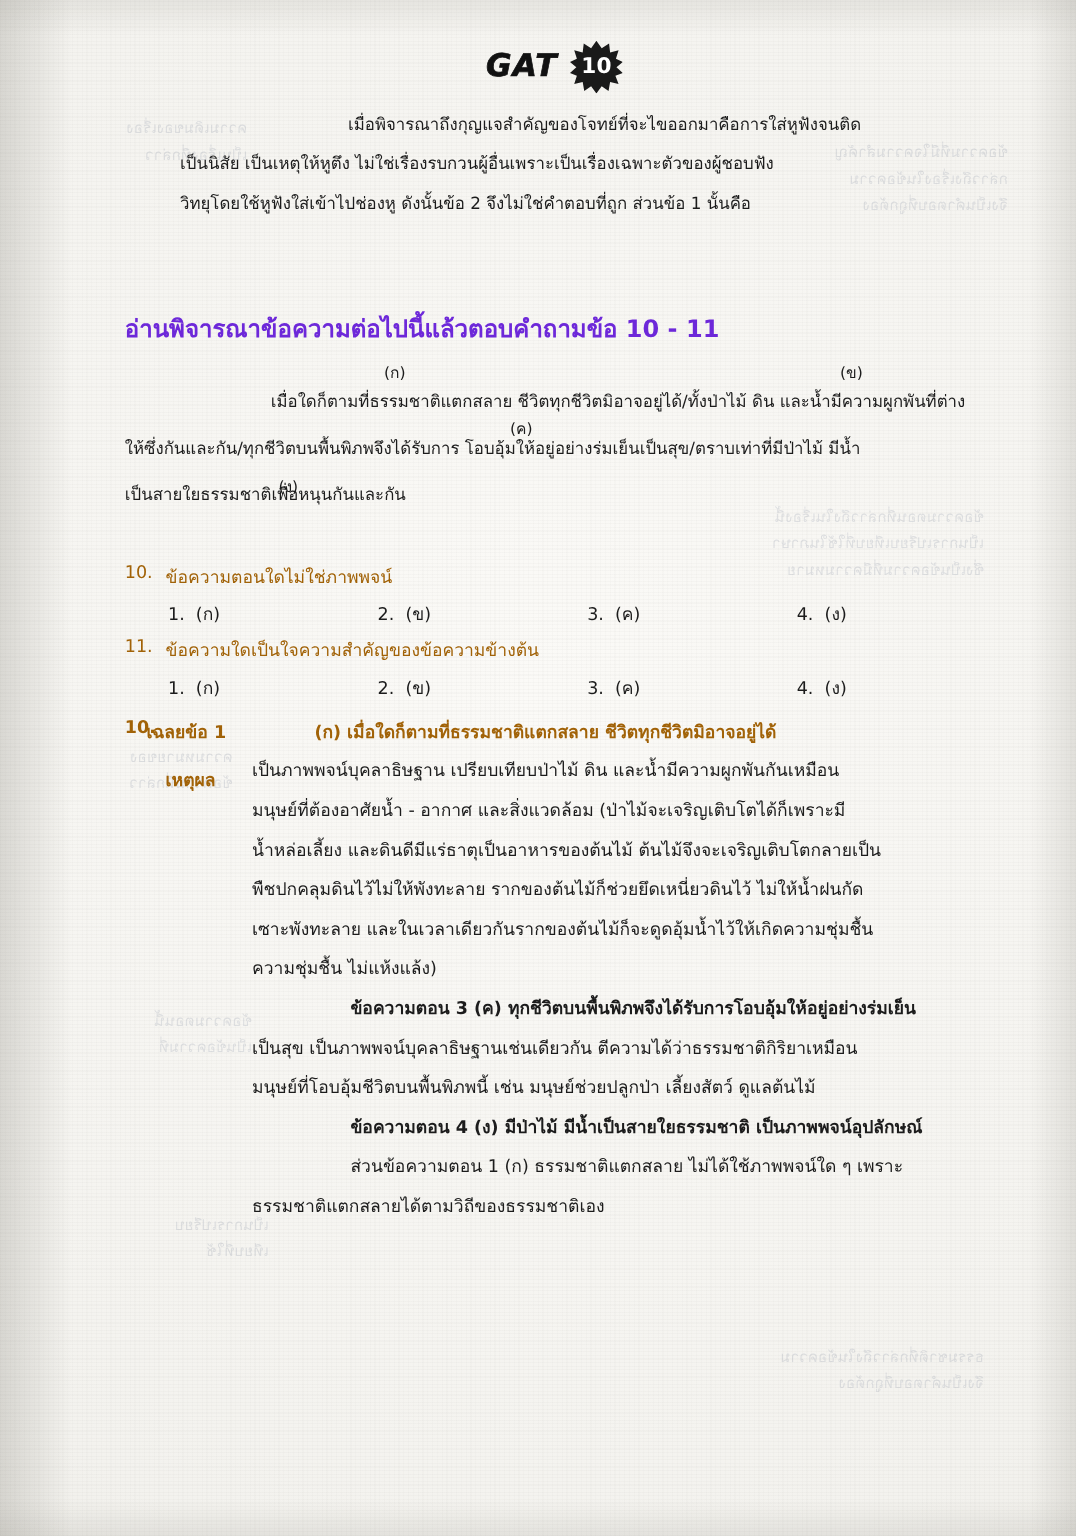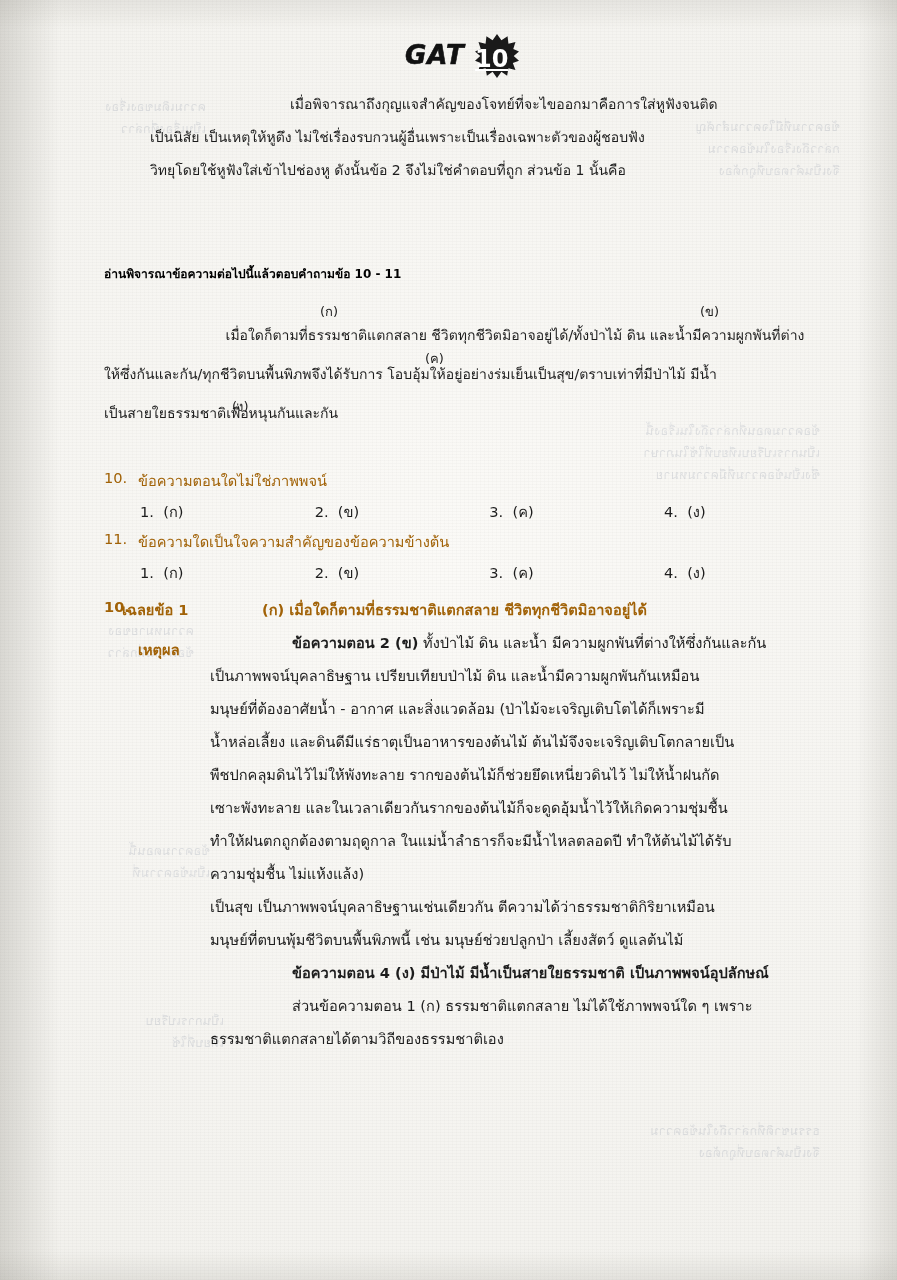--- a/index.html
+++ b/index.html
@@ -98,33 +98,33 @@
       50% 0%, 60% 14%, 74% 5%, 76% 22%, 92% 18%, 87% 34%,
       100% 40%, 88% 50%, 100% 61%, 86% 66%, 92% 82%, 76% 78%,
       73% 95%, 60% 86%, 50% 100%, 40% 86%, 27% 95%, 24% 78%,
       8% 82%, 13% 66%, 0% 61%, 12% 50%, 0% 40%, 13% 34%,
       8% 18%, 24% 22%, 26% 5%, 40% 14%);
   }
   .logo-burst .num {
     position: absolute;
     left: 0; top: 11px;
     width: 44px;
+    text-align: center;
     color: #ffffff;
     font-weight: bold;
-    font-size: 24px;
-    font-family: "DejaVu Sans", sans-serif;
-    text-decoration: underline;
+    font-size: 18px;
+    font-family: "DejaVu Sans", sans-serif;
   }
 
   
   .tx {
     position: absolute;
-    font-size: 12px;
+    font-size: 20px;
     line-height: 20px;
-    color: #000000;
+    color: #6d28d9;
     white-space: pre-wrap;
   }
   .para {
     position: absolute;
     font-size: 14px;
     line-height: 33px;
     color: #1c1c1c;
   }
   .para .ln { display: block; }
   .bold { font-weight: bold; }
@@ -229,29 +229,28 @@
       <span class="c"><span>3.</span>&nbsp;&nbsp;<span>(ค)</span></span>
       <span class="c"><span>4.</span>&nbsp;&nbsp;<span>(ง)</span></span>
     </div>
 
     <div class="qnum bold" style="left:104px; top:598px;">10.</div>
     <div class="qnum bold" style="left:122px; top:598px;">เฉลยข้อ 1</div>
     <div class="qnum bold" style="left:262px; top:598px;">(ก) เมื่อใดก็ตามที่ธรรมชาติแตกสลาย ชีวิตทุกชีวิตมิอาจอยู่ได้</div>
     <div class="qnum bold" style="left:138px; top:638px;">เหตุผล</div>
 
     <div class="ansblock" style="left:210px; top:626px;">
-      <span class="ln" style="padding-left:82px;"><span class="bold">ข้อความตอน 2 (ข)</span><span> ทั้งป่าไม้ ดิน และน้ำ มีความผูกพันที่ต่างให้ซึ่งกันและกัน</span></span>
       <span class="ln"><span>เป็นภาพพจน์บุคลาธิษฐาน เปรียบเทียบป่าไม้ ดิน และน้ำมีความผูกพันกันเหมือน</span></span>
       <span class="ln"><span>มนุษย์ที่ต้องอาศัยน้ำ - อากาศ และสิ่งแวดล้อม (ป่าไม้จะเจริญเติบโตได้ก็เพราะมี</span></span>
       <span class="ln"><span>น้ำหล่อเลี้ยง และดินดีมีแร่ธาตุเป็นอาหารของต้นไม้ ต้นไม้จึงจะเจริญเติบโตกลายเป็น</span></span>
       <span class="ln"><span>พืชปกคลุมดินไว้ไม่ให้พังทะลาย รากของต้นไม้ก็ช่วยยึดเหนี่ยวดินไว้ ไม่ให้น้ำฝนกัด</span></span>
       <span class="ln"><span>เซาะพังทะลาย และในเวลาเดียวกันรากของต้นไม้ก็จะดูดอุ้มน้ำไว้ให้เกิดความชุ่มชื้น</span></span>
-      <span class="ln"><span>ทำให้ฝนตกถูกต้องตามฤดูกาล ในแม่น้ำลำธารก็จะมีน้ำไหลตลอดปี ทำให้ต้นไม้ได้รับ</span></span>
       <span class="ln"><span>ความชุ่มชื้น ไม่แห้งแล้ง)</span></span>
+      <span class="ln" style="padding-left:82px;"><span class="bold">ข้อความตอน 3 (ค)</span><span class="bold"> ทุกชีวิตบนพื้นพิภพจึงได้รับการโอบอุ้มให้อยู่อย่างร่มเย็น</span></span>
       <span class="ln"><span>เป็นสุข เป็นภาพพจน์บุคลาธิษฐานเช่นเดียวกัน ตีความได้ว่าธรรมชาติกิริยาเหมือน</span></span>
-      <span class="ln"><span>มนุษย์ที่ตบนพุ้มชีวิตบนพื้นพิภพนี้ เช่น มนุษย์ช่วยปลูกป่า เลี้ยงสัตว์ ดูแลต้นไม้</span></span>
+      <span class="ln"><span>มนุษย์ที่โอบอุ้มชีวิตบนพื้นพิภพนี้ เช่น มนุษย์ช่วยปลูกป่า เลี้ยงสัตว์ ดูแลต้นไม้</span></span>
       <span class="ln" style="padding-left:82px;"><span class="bold">ข้อความตอน 4 (ง)</span><span class="bold"> มีป่าไม้ มีน้ำเป็นสายใยธรรมชาติ เป็นภาพพจน์อุปลักษณ์</span></span>
       <span class="ln" style="padding-left:82px;"><span>ส่วนข้อความตอน 1 (ก) ธรรมชาติแตกสลาย ไม่ได้ใช้ภาพพจน์ใด ๆ เพราะ</span></span>
       <span class="ln"><span>ธรรมชาติแตกสลายได้ตามวิถีของธรรมชาติเอง</span></span>
     </div>
 
   </div>
 </div>
 
 </body></html>

